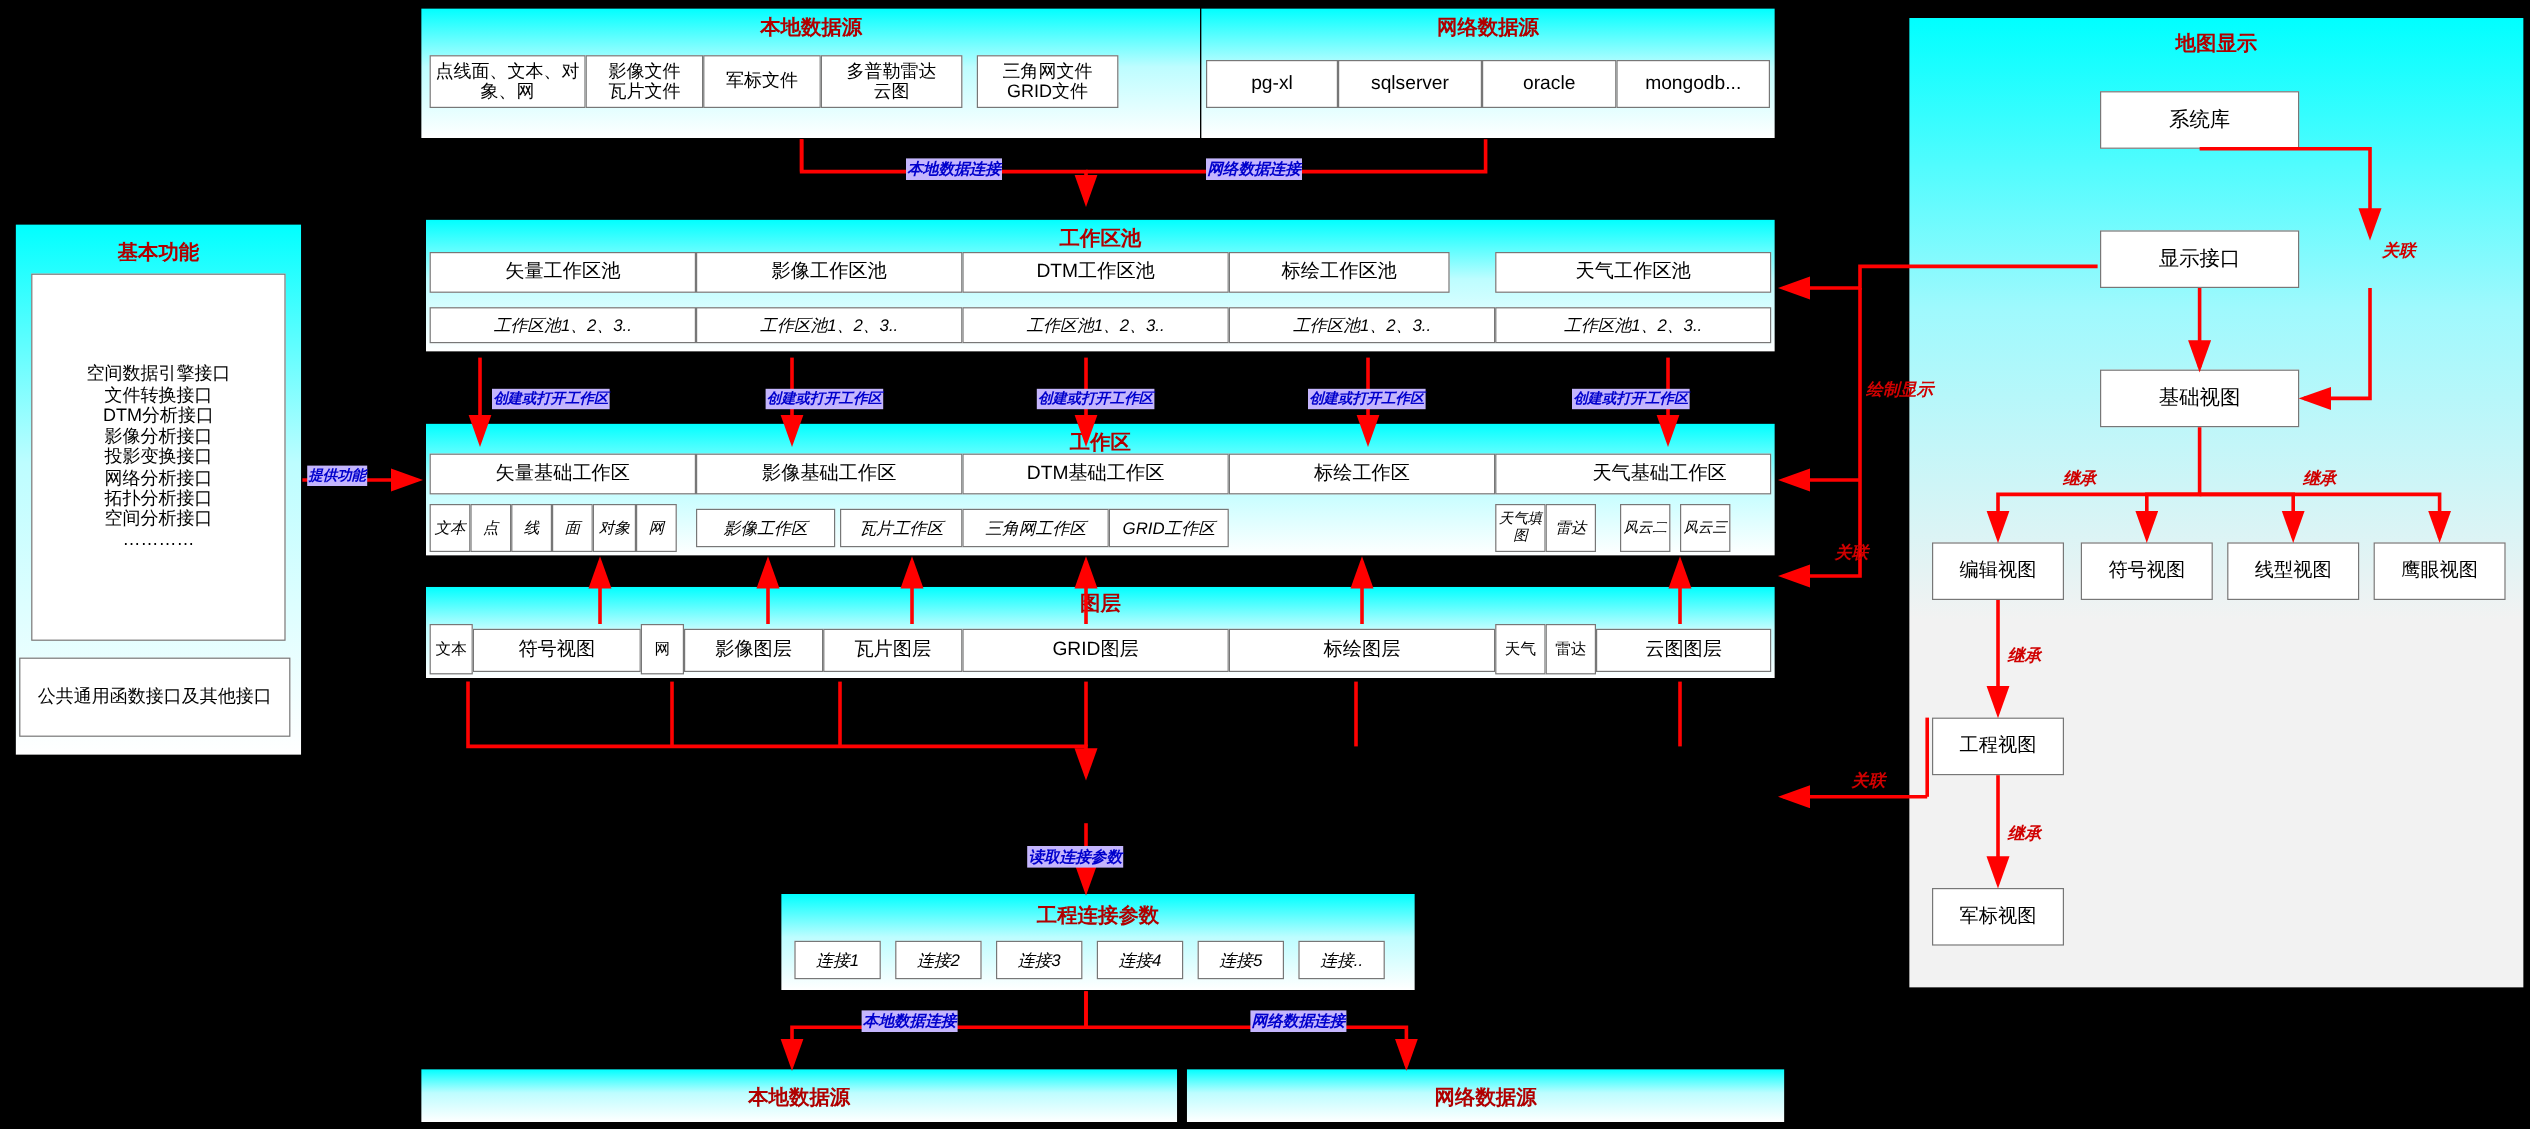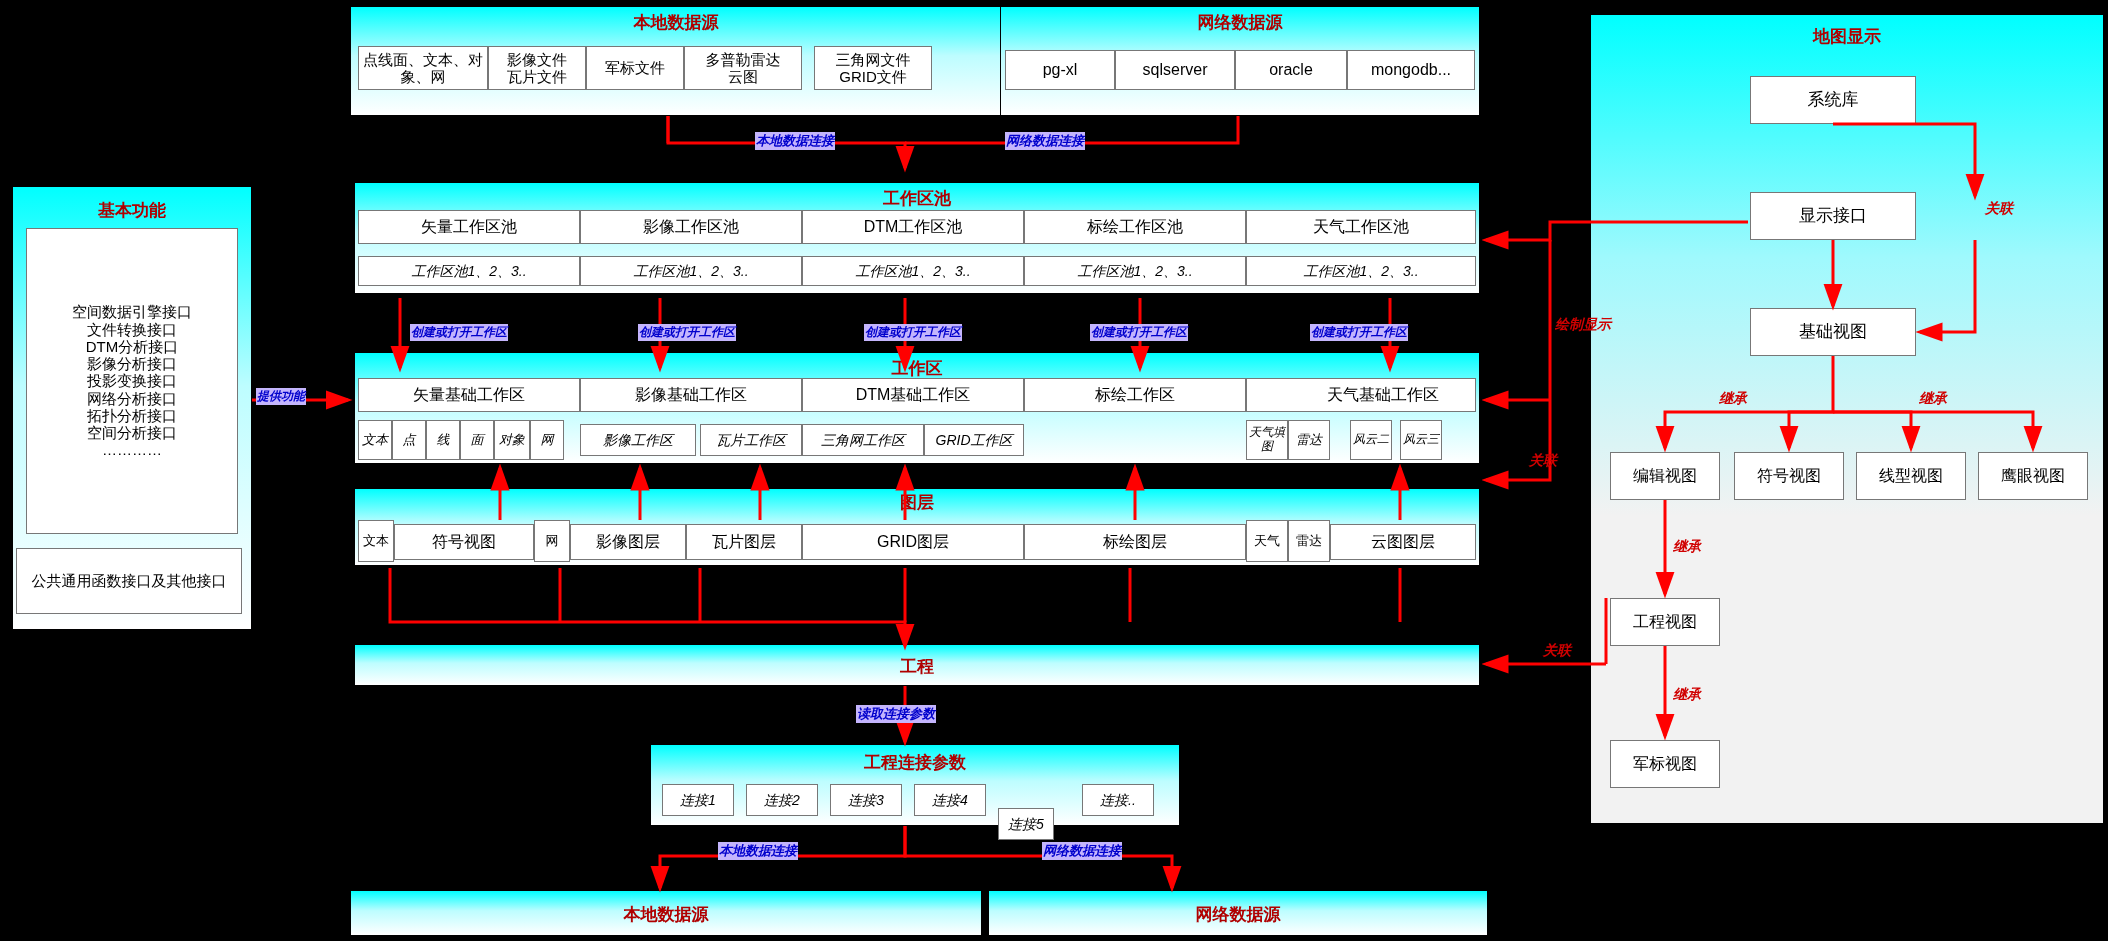--- a/index.html
+++ b/index.html
@@ -62,21 +62,21 @@
   </div>
   <div class="box" style="left:16px;top:548px;width:226px;height:66px;font-size:15px;padding:0 8px;">公共通用函数接口及其他接口</div>
 
   <div class="blackband" style="left:350px;top:178px;width:1134px;height:120px;"></div>
   <div class="panel" style="left:354px;top:182px;width:1126px;height:112px;">
     <div class="panel-title" style="top:4px;font-size:17px;">工作区池</div>
   </div>
   <div class="box" style="left:358px;top:210px;width:222px;height:34px;font-size:16px;">矢量工作区池</div>
   <div class="box" style="left:580px;top:210px;width:222px;height:34px;font-size:16px;">影像工作区池</div>
   <div class="box" style="left:802px;top:210px;width:222px;height:34px;font-size:16px;">DTM工作区池</div>
-  <div class="box" style="left:1024px;top:210px;width:222px;height:34px;font-size:16px;">标绘工作区池</div>
+  <div class="box" style="left:1024px;top:210px;width:184px;height:34px;font-size:16px;">标绘工作区池</div>
   <div class="box" style="left:1246px;top:210px;width:230px;height:34px;font-size:16px;">天气工作区池</div>
 
   <div class="box ital" style="left:358px;top:256px;width:222px;height:30px;font-size:14px;">工作区池1、2、3..</div>
   <div class="box ital" style="left:580px;top:256px;width:222px;height:30px;font-size:14px;">工作区池1、2、3..</div>
   <div class="box ital" style="left:802px;top:256px;width:222px;height:30px;font-size:14px;">工作区池1、2、3..</div>
   <div class="box ital" style="left:1024px;top:256px;width:222px;height:30px;font-size:14px;">工作区池1、2、3..</div>
   <div class="box ital" style="left:1246px;top:256px;width:230px;height:30px;font-size:14px;">工作区池1、2、3..</div>
 
   <div class="blackband" style="left:350px;top:348px;width:1134px;height:120px;"></div>
   <div class="panel" style="left:354px;top:352px;width:1126px;height:112px;">
@@ -111,32 +111,29 @@
   <div class="box" style="left:394px;top:524px;width:140px;height:36px;font-size:16px;">符号视图</div>
   <div class="box" style="left:534px;top:520px;width:36px;height:42px;font-size:13px;">网</div>
   <div class="box" style="left:570px;top:524px;width:116px;height:36px;font-size:16px;">影像图层</div>
   <div class="box" style="left:686px;top:524px;width:116px;height:36px;font-size:16px;">瓦片图层</div>
   <div class="box" style="left:802px;top:524px;width:222px;height:36px;font-size:16px;">GRID图层</div>
   <div class="box" style="left:1024px;top:524px;width:222px;height:36px;font-size:16px;">标绘图层</div>
   <div class="box" style="left:1246px;top:520px;width:42px;height:42px;font-size:13px;">天气</div>
   <div class="box" style="left:1288px;top:520px;width:42px;height:42px;font-size:13px;">雷达</div>
   <div class="box" style="left:1330px;top:524px;width:146px;height:36px;font-size:16px;">云图图层</div>
 
-  <div class="panel" style="left:354px;top:644px;width:1126px;height:42px;">
-    <div class="panel-title" style="top:10px;font-size:17px;">工程</div>
-  </div>
 
   <div class="panel" style="left:650px;top:744px;width:530px;height:82px;">
     <div class="panel-title" style="top:6px;font-size:17px;">工程连接参数</div>
   </div>
   <div class="box ital" style="left:662px;top:784px;width:72px;height:32px;font-size:14px;">连接1</div>
   <div class="box ital" style="left:746px;top:784px;width:72px;height:32px;font-size:14px;">连接2</div>
   <div class="box ital" style="left:830px;top:784px;width:72px;height:32px;font-size:14px;">连接3</div>
   <div class="box ital" style="left:914px;top:784px;width:72px;height:32px;font-size:14px;">连接4</div>
-  <div class="box ital" style="left:998px;top:808px;width:56px;height:32px;font-size:14px;">连接5</div>
+  <div class="box ital" style="left:998px;top:784px;width:72px;height:32px;font-size:14px;">连接5</div>
   <div class="box ital" style="left:1082px;top:784px;width:72px;height:32px;font-size:14px;">连接..</div>
 
   <div class="panel" style="left:350px;top:890px;width:632px;height:46px;">
     <div class="panel-title" style="top:12px;font-size:17px;">本地数据源</div>
   </div>
   <div class="panel" style="left:988px;top:890px;width:500px;height:46px;">
     <div class="panel-title" style="top:12px;font-size:17px;">网络数据源</div>
   </div>
 
   <div class="panel" style="left:1590px;top:14px;width:514px;height:810px;

